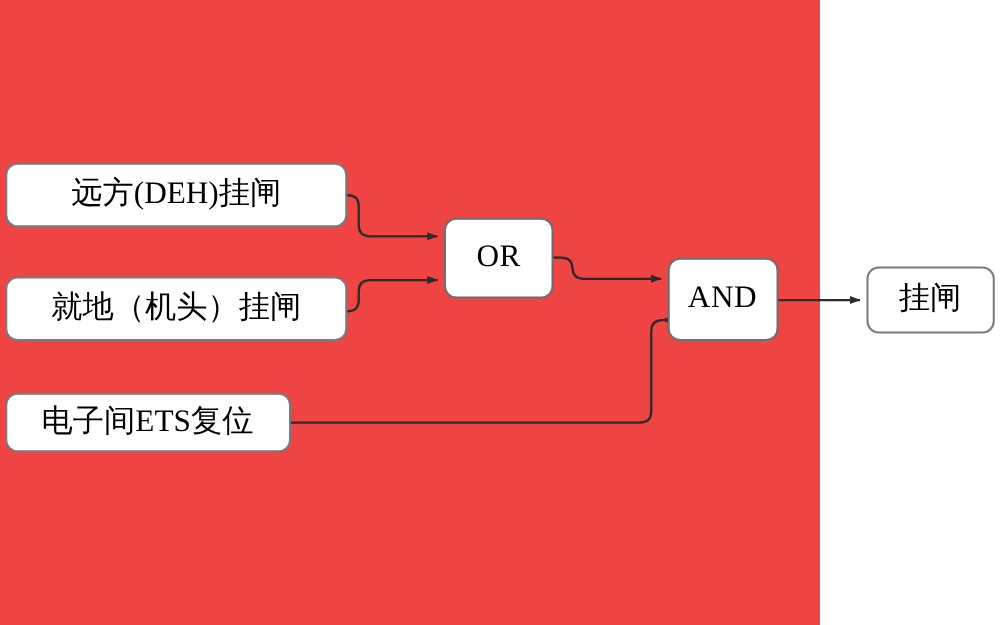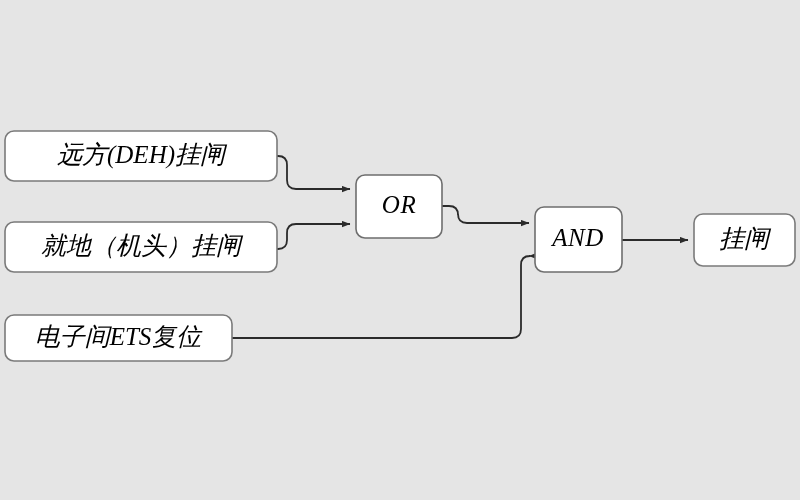--- a/index.html
+++ b/index.html
@@ -8,24 +8,23 @@
     background: #ffffff;
   }
   body {
     width: 800px;
     height: 500px;
     font-family: "Liberation Serif", "DejaVu Serif", serif;
     overflow: hidden;
   }
   #diagram-root {
     position: relative;
-    width: 800px;
+    width: 656px;
     height: 500px;
-    background: #e5e5e5;
-    font-style: italic;
+    background: #ef4444;
   }
   svg#logic-diagram {
     display: block;
     width: 800px;
     height: 500px;
   }
   .node-box {
     fill: #ffffff;
     stroke: #7a7a7a;
     stroke-width: 1.6;

